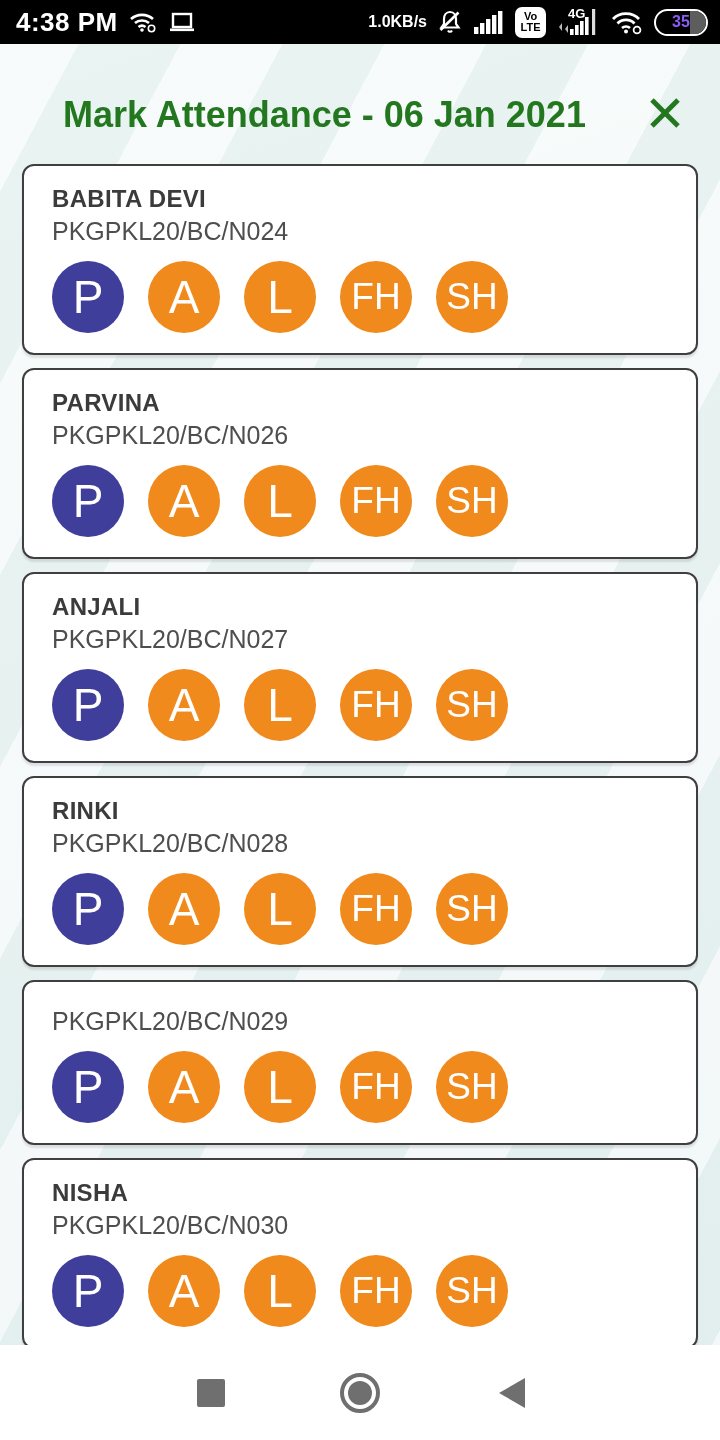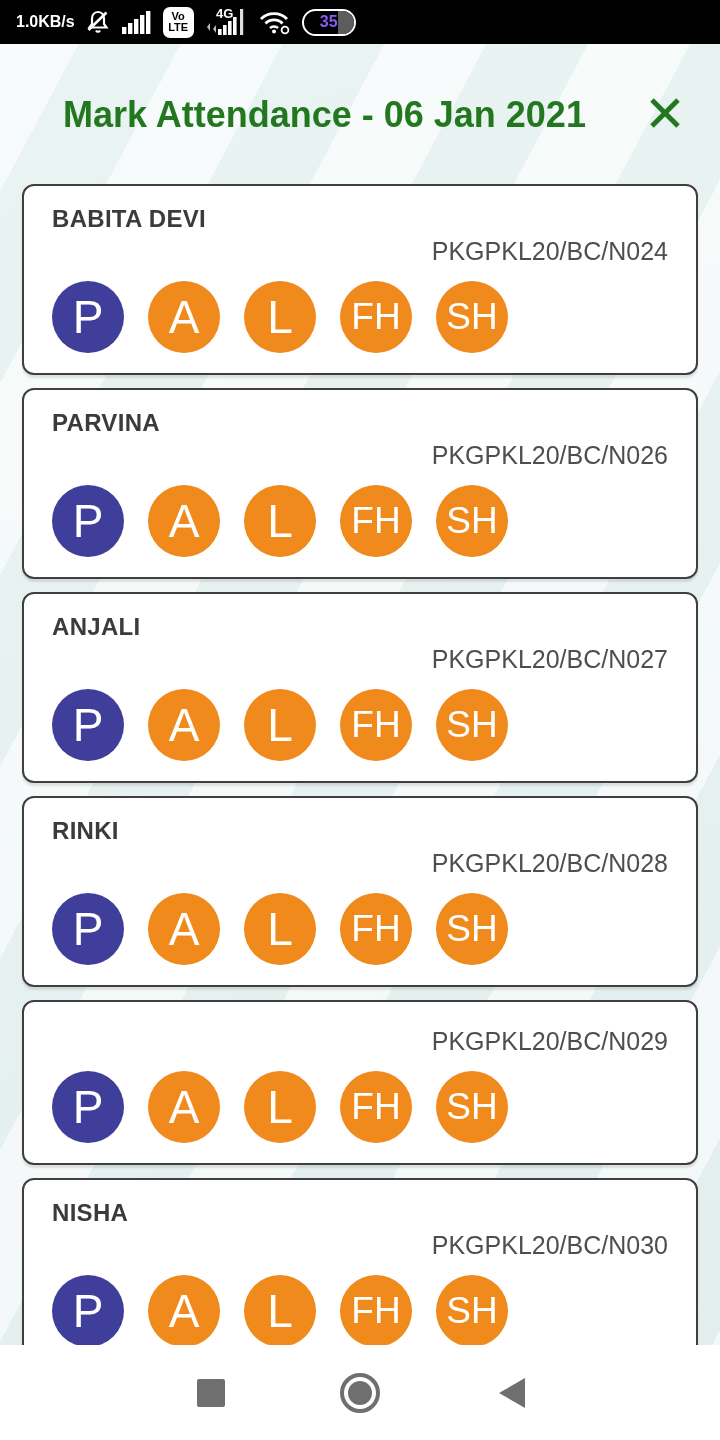--- a/index.html
+++ b/index.html
@@ -38,28 +38,28 @@
   
   .header {
     display:flex; align-items:center; justify-content:space-between;
     padding:50px 36px 0 32px;
     margin-left:31px;
   }
   .page-title { color:#23781f; font-size:36px; font-weight:bold; line-height:40px; }
   .close-btn { background:none; border:none; cursor:pointer; display:flex; padding:0; }
 
   
-  .student-list { margin-top:49px; }
+  .student-list { margin-top:29px; }
   .card {
     margin:0 22px 13px 22px; background:#fff;
     border:2px solid #3f3f3f; border-radius:12px;
     padding:20px 28px; box-shadow:0 3px 2px rgba(0,0,0,0.10);
   }
   .student-name { font-size:24px; line-height:26px; font-weight:bold; color:#3b3b3b; letter-spacing:0.3px; }
-  .student-id { font-size:25px; line-height:28px; color:#4e4e4e; margin-top:5px;text-align:right; }
+  .student-id { font-size:25px; line-height:28px; color:#4e4e4e; margin-top:5px; }
   .options { display:flex; gap:24px; margin-top:16px; }
   .opt {
     width:72px; height:72px; border-radius:50%; border:none; cursor:pointer;
     color:#fff; display:flex; align-items:center; justify-content:center;
     font-family:"Liberation Sans", sans-serif; font-weight:400; padding:0;
   }
   .opt.single { font-size:46px; }
   .opt.double { font-size:37px; }
 
   
@@ -80,20 +80,38 @@
     border-top:15px solid transparent; border-bottom:15px solid transparent;
     border-right:26px solid #6f6f6f;
   }
 </style>
 </head>
 <body>
 
 <div class="screen">
 
   <div class="status-bar">
+    <div class="sb-group">
+      <span class="sb-time">4:38 PM</span>
+      <span class="sb-icon">
+        <svg width="30" height="24" viewBox="0 0 30 24" fill="none">
+          <path d="M3 9 A15 13 0 0 1 25 9" stroke="#fff" stroke-width="2.6"></path>
+          <path d="M7 13 A10 9 0 0 1 21 13" stroke="#fff" stroke-width="2.6"></path>
+          <path d="M10.5 17 A5.5 5 0 0 1 17.5 17" stroke="#fff" stroke-width="2.6"></path>
+          <circle cx="14" cy="20" r="1.8" fill="#fff"></circle>
+          <circle cx="23.5" cy="18.5" r="3.2" stroke="#fff" stroke-width="1.6"></circle>
+        </svg>
+      </span>
+      <span class="sb-icon">
+        <svg width="28" height="24" viewBox="0 0 28 24" fill="none">
+          <rect x="5" y="4" width="18" height="13" stroke="#fff" stroke-width="2.4"></rect>
+          <rect x="2" y="18.5" width="24" height="2.6" fill="#fff"></rect>
+        </svg>
+      </span>
+    </div>
 
     <div class="sb-group">
       <span class="sb-speed">1.0KB/s</span>
       <span class="sb-icon">
         <svg width="26" height="26" viewBox="0 0 26 26" fill="none">
           <path d="M13 3 C9 3 7 6.5 7 10 v5 l-2.5 3.5 h17 L19 15 v-5 c0-3.5-2-7-6-7z" stroke="#fff" stroke-width="2.2"></path>
           <path d="M11 21.5 a2.2 2.2 0 0 0 4 0" stroke="#fff" stroke-width="2"></path>
           <line x1="3.5" y1="21" x2="21.5" y2="3.5" stroke="#fff" stroke-width="2.6"></line>
         </svg>
       </span>

